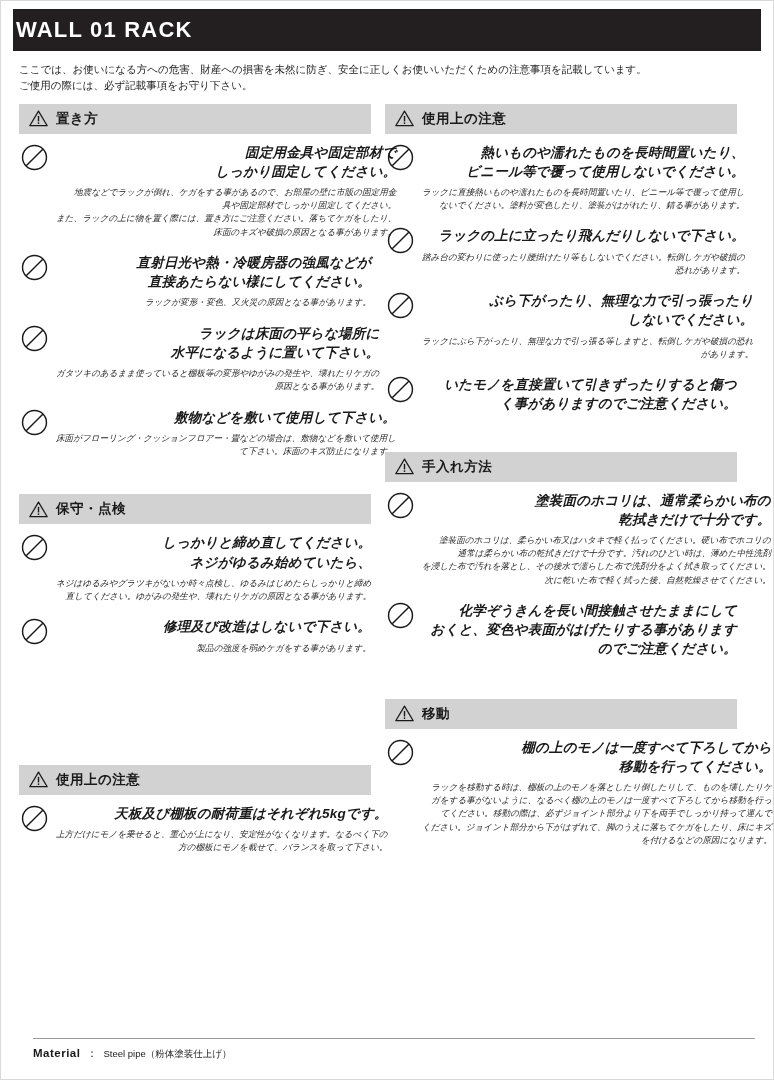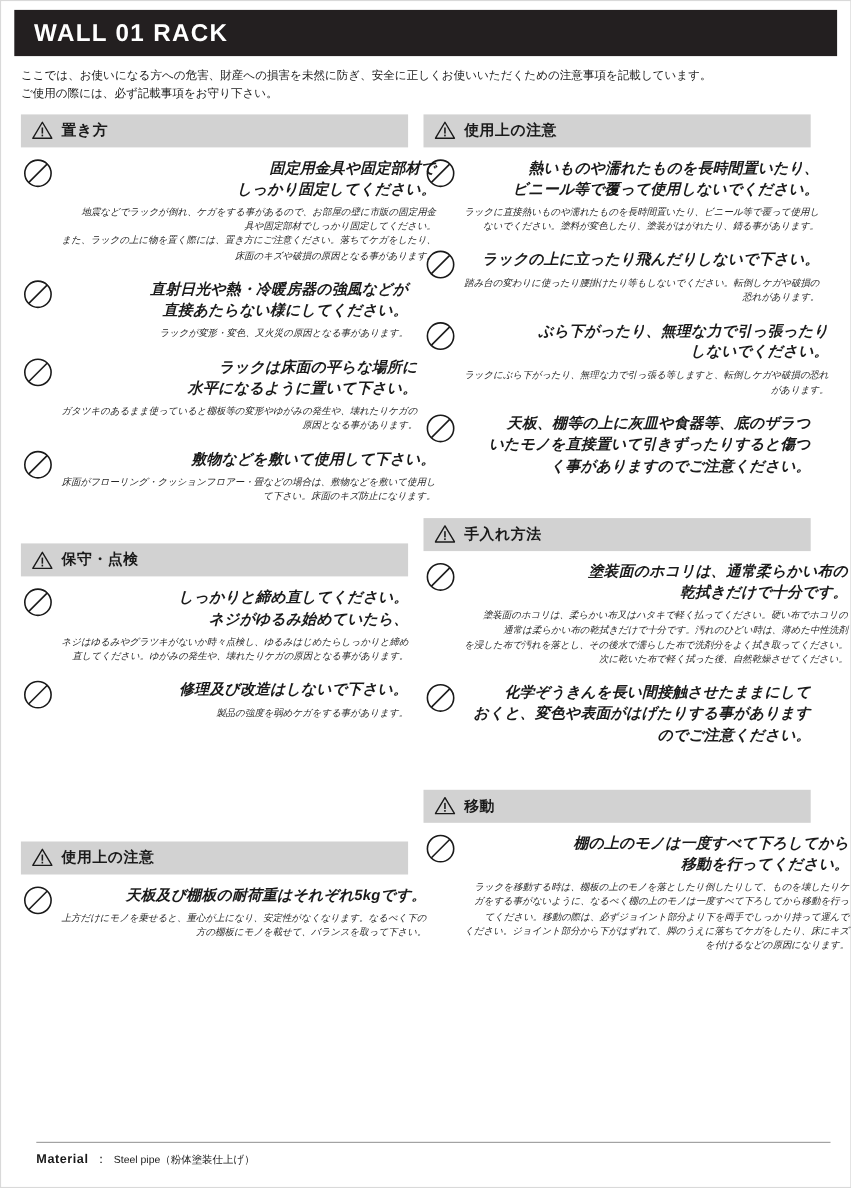--- a/index.html
+++ b/index.html
@@ -24,21 +24,21 @@
     border: 1px solid #d9d9d9;
   }
   
   .header-bar {
     background: #231f20;
     color: #ffffff;
     height: 42px;
     margin: 8px 12px 0 12px;
     display: flex;
     align-items: center;
-    padding-left: 18px;
+    padding-left: 3px;
   }
   .header-title {
     font-size: 22px;
     font-weight: bold;
     letter-spacing: 1.2px;
   }
   .intro {
     margin: 10px 18px 0 18px;
     font-size: 10.5px;
     line-height: 1.55;
@@ -376,21 +376,20 @@
           </div>
           <div class="item">
             <span style="display: flex; flex: 0 0 auto;">
               <svg class="prohibit" viewBox="0 0 28 28" xmlns="http://www.w3.org/2000/svg">
                 <circle cx="14" cy="14" r="12.4" fill="none" stroke="#1a1a1a" stroke-width="1.5"></circle>
                 <line x1="5.4" y1="22.6" x2="22.6" y2="5.4" stroke="#1a1a1a" stroke-width="1.5"></line>
               </svg>
             </span>
             <div class="item-body">
               <div class="item-title">
-                <div>天板、棚等の上に灰皿や食器等、底のザラつ</div>
                 <div>いたモノを直接置いて引きずったりすると傷つ</div>
                 <div>く事がありますのでご注意ください。</div>
               </div>
             </div>
           </div>
         </div>
         <div style="height: 20px;"></div>
         <div class="section">
           <div class="section-head">
             <span style="display: flex;">

